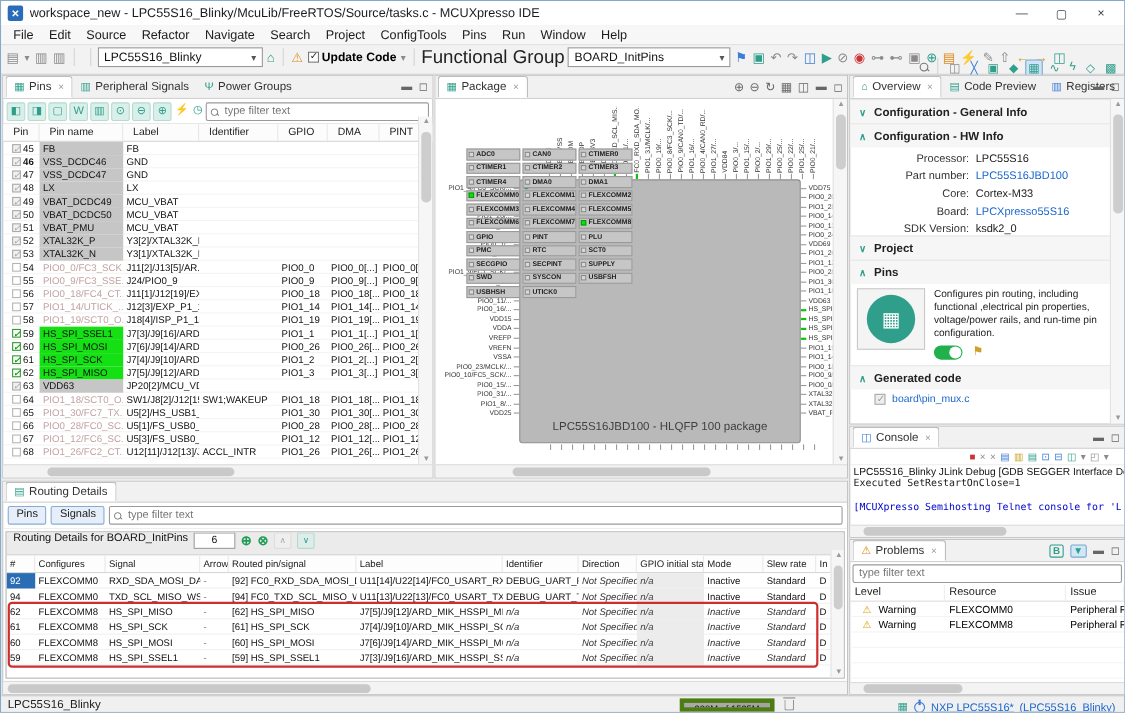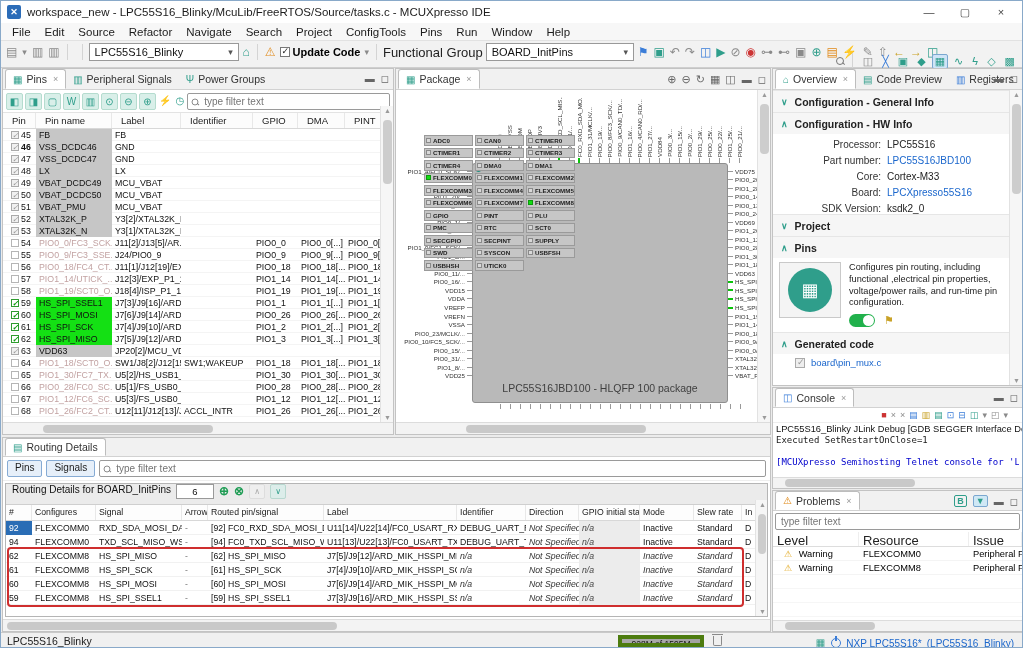--- a/index.html
+++ b/index.html
@@ -117,21 +117,21 @@
   #contb{height:15px;display:flex;justify-content:flex-end;align-items:center;gap:4px;padding-right:14px;border-bottom:1px solid #eee}
   #contb span{font-size:9px}
   #conhdr{font-size:9.3px;color:#111;padding:1px 3px;white-space:nowrap;overflow:hidden}
   #conbody{font-family:"DejaVu Sans Mono",monospace;font-size:9px;padding:0 3px;line-height:11px}
   .cl{white-space:nowrap;overflow:hidden;height:11px}
   .cl.b{color:#0000cc}
   .cl.k{color:#1a1a1a}
   
   #problems{left:771px;top:489px;width:251px;height:142px}
   #probfilter{margin:2px;display:flex}
-  #probhead{height:15px;display:flex;font-size:13px;color:#222;border-bottom:1px solid #ddd}
+  #probhead{height:15px;display:flex;font-size:10px;color:#222;border-bottom:1px solid #ddd}
   #probhead span{padding:1px 0 0 4px;border-right:1px solid #eee;overflow:hidden}
   .qc1{width:86px}.qc2{width:110px}.qc3{flex:1}
   .qrow{height:14px;display:flex;font-size:9.3px;align-items:center;border-bottom:1px solid #f4f4f4}
   .qrow span{padding-left:4px;white-space:nowrap;overflow:hidden}
   .warnico{color:#e0a517;font-size:9px;margin-left:3px}
   .qempty{height:14px;border-bottom:1px solid #f6f6f6}
   .bbtn{font-size:9px;font-weight:bold;color:#2f9e8b;border:1px solid #2f9e8b;border-radius:2px;padding:0 2px;line-height:10px}
   .funnel{font-size:9px;color:#2f9e8b;background:#cfe8f5;border:1px solid #7aa7d0;border-radius:2px;padding:0 2px;line-height:10px}
   
   #routing{left:1px;top:436px;width:769px;height:195px}
@@ -211,21 +211,21 @@
           <span class="val">LPC55S16_Blinky</span>
           <span class="dd">▾</span>
         </span>
       <span class="tbi teal">⌂</span>
       <span class="sep"></span>
       <span class="tbi orange">⚠</span>
       <span class="ckbox"></span>
       <span class="bold" style="font-size:11px">Update Code</span>
       <span class="tbi sm gray">▾</span>
       <span class="sep"></span>
-      <span style="font-size:13px;color:#222">Functional Group</span>
+      <span style="font-size:17px;color:#222">Functional Group</span>
       <span class="combo" style="width:148px">
           <span class="val">BOARD_InitPins</span>
           <span class="dd">▾</span>
         </span>
       <span style="display:flex;align-items:center;gap:3px">
 
       <span class="tbi blue">⚑</span>
           <span class="tbi teal">▣</span>
           <span class="tbi gray">↶</span>
           <span class="tbi gray">↷</span>

